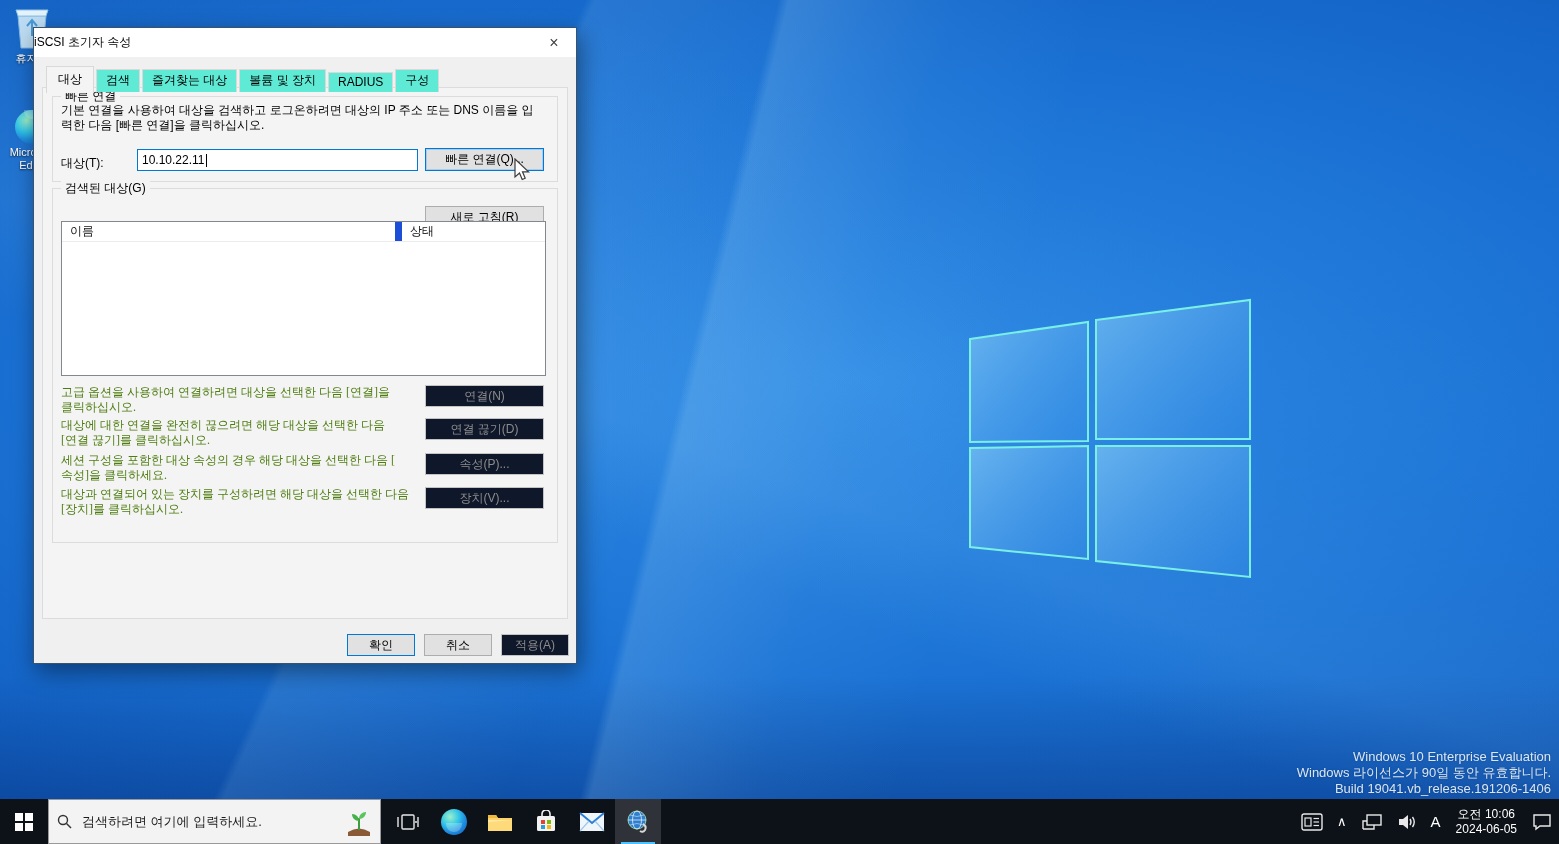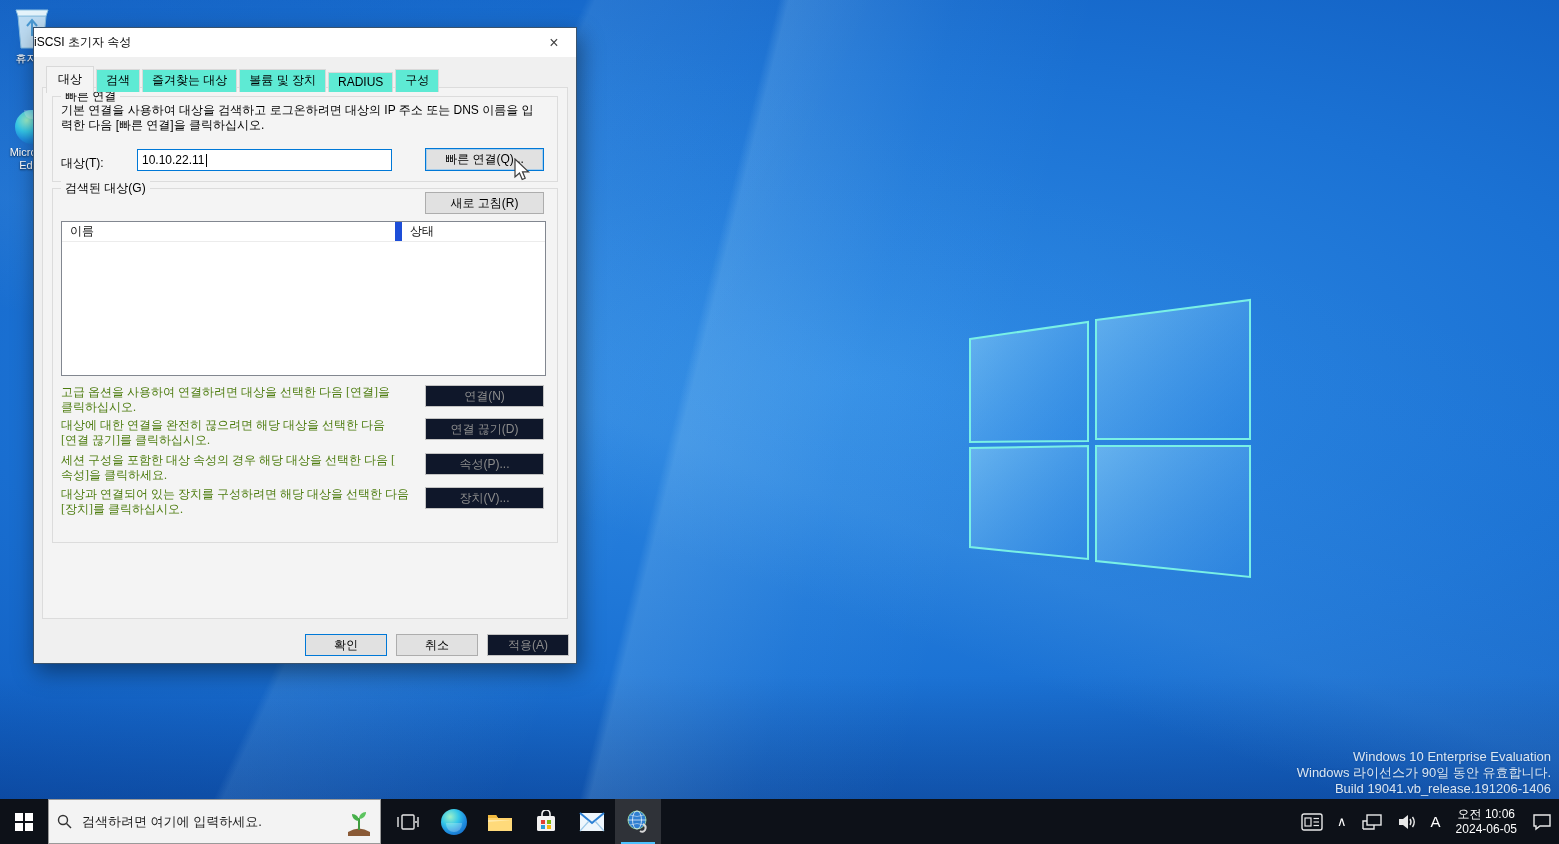--- a/index.html
+++ b/index.html
@@ -50,44 +50,44 @@
 
   .page { position:absolute; left:8px; right:8px; top:59px; bottom:44px; background:#f4f4f4; border:1px solid #dcdcdc; }
 
   .group { position:absolute; border:1px solid #dcdcdc; }
   .group .legend { position:absolute; top:-9px; left:8px; background:#f4f4f4; padding:0 4px; font-size:12px; color:#000; white-space:nowrap; }
   .group-qc { left:9px; right:9px; top:8px; height:86px; }
   .group-dt { left:9px; right:9px; top:100px; height:355px; }
 
   .qc-desc { position:absolute; left:8px; top:6px; width:486px; font-size:12px; line-height:15px; color:#000; white-space:pre-line; }
   .target-label { position:absolute; left:8px; top:58px; font-size:12px; color:#000; }
-  .target-field { position:absolute; left:84px; top:52px; width:255px; height:22px; background:#fff;
+  .target-field { position:absolute; left:84px; top:52px; width:281px; height:22px; background:#fff;
     border:1px solid #0078d7; font-size:12px; color:#000; display:flex; align-items:center; padding:0 4px; }
   .caret { display:inline-block; width:1px; height:13px; background:#000; margin-left:1px; }
 
   .btn { background:#e1e1e1; border:1px solid #adadad; font-size:12px; color:#000;
     font-family:"Liberation Sans", sans-serif; display:flex; align-items:center; justify-content:center; }
   .btn.disabled { background:#0f172a; border-color:#c3c3c3; color:#8c8c8c; }
   .btn.accent { border-color:#0078d7; }
   .btn-qc { position:absolute; right:13px; top:51px; width:119px; height:23px; box-shadow:0 0 0 1px #a8cdea inset; }
-  .btn-refresh { position:absolute; right:13px; top:3px; width:119px; height:22px; }
+  .btn-refresh { position:absolute; right:13px; top:17px; width:119px; height:22px; }
 
   .list { position:absolute; left:8px; top:32px; width:485px; height:155px; background:#fff; border:1px solid #828790; }
   .lheader { display:flex; height:20px; border-bottom:1px solid #ececec; font-size:12px; color:#111; }
   .lheader .col { display:flex; align-items:center; padding-left:8px; }
   .lheader .col-name { width:340px; border-right:7px solid #1d4ed8;font-family:Liberation Serif, serif; }
   .lheader .col-status { flex:1; }
 
   .action { position:absolute; left:0; right:0; }
   .action .atext { position:absolute; left:8px; top:0; width:368px; font-size:12px; line-height:15px; color:#4d7c0f; white-space:pre-line;font-family:Liberation Serif, serif; }
   .action .abtn { position:absolute; right:13px; top:0; width:119px; height:22px; }
   .action-0 { top:196px; } .action-1 { top:229px; } .action-2 { top:264px; } .action-3 { top:298px; }
 
   .footer { position:absolute; right:7px; bottom:7px; display:flex; gap:9px; }
-  .footer .btn { width:82px; height:22px; }
+  .footer .btn { width:68px; height:22px; }
 
   
   .cursor { position:absolute; left:512px; top:158px; z-index:50; }
 
   
   .taskbar { position:absolute; left:0; bottom:0; width:1559px; height:45px; background:#0d1118; display:flex; align-items:stretch; z-index:40; }
   .start { width:48px; display:flex; align-items:center; justify-content:center; }
   .winlogo-sm { display:grid; grid-template-columns:8px 8px; grid-template-rows:8px 8px; gap:2px; }
   .winlogo-sm span { background:#fff; }
   .searchbox { width:333px; background:#f3f3f3; border:1px solid #9a9a9a; display:flex; align-items:center; padding:12px 8px; }

